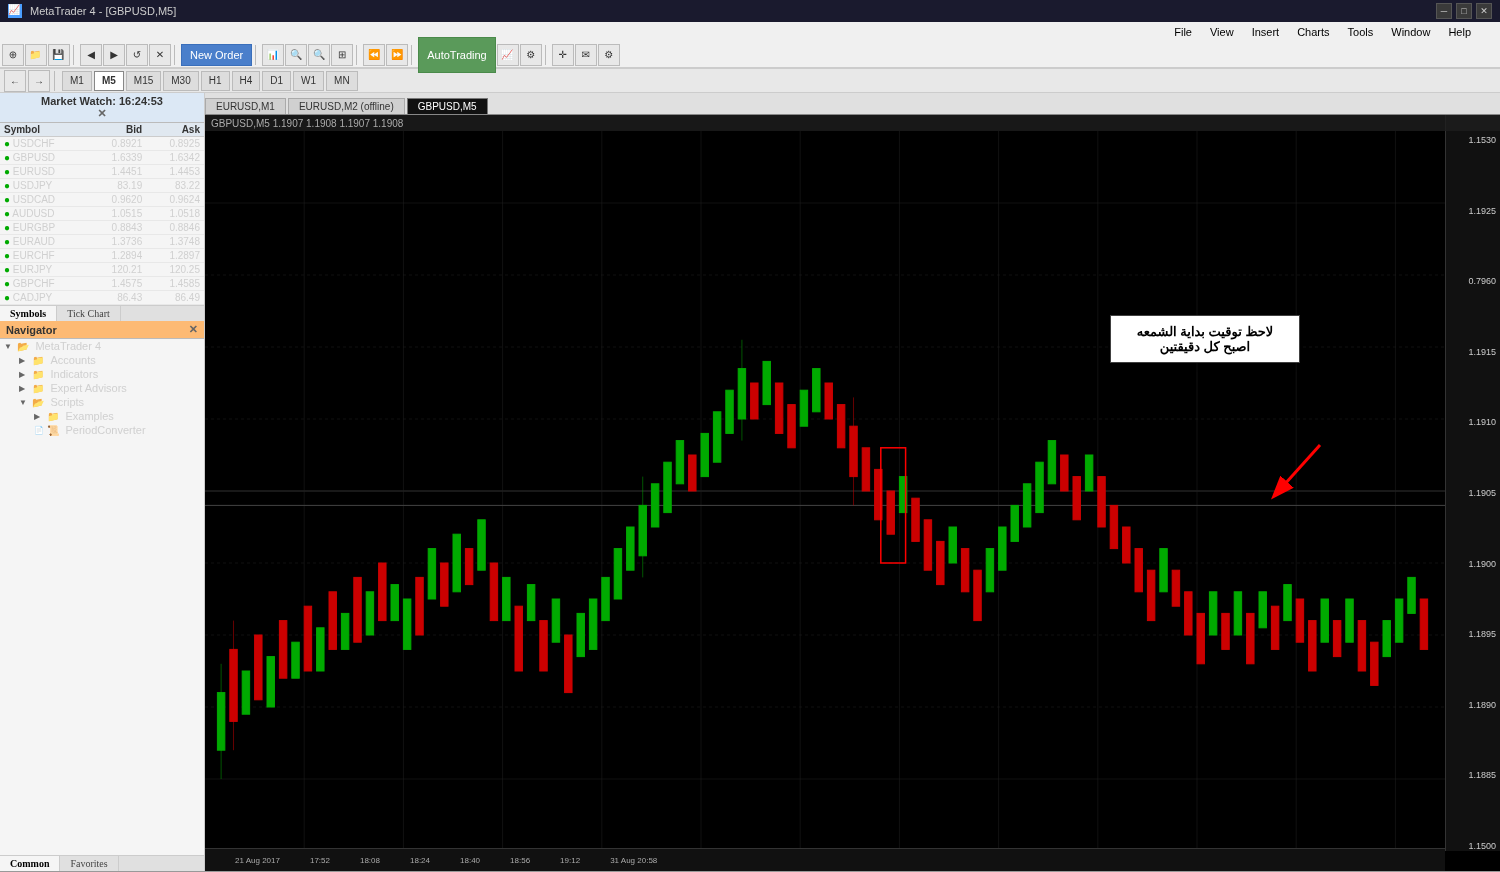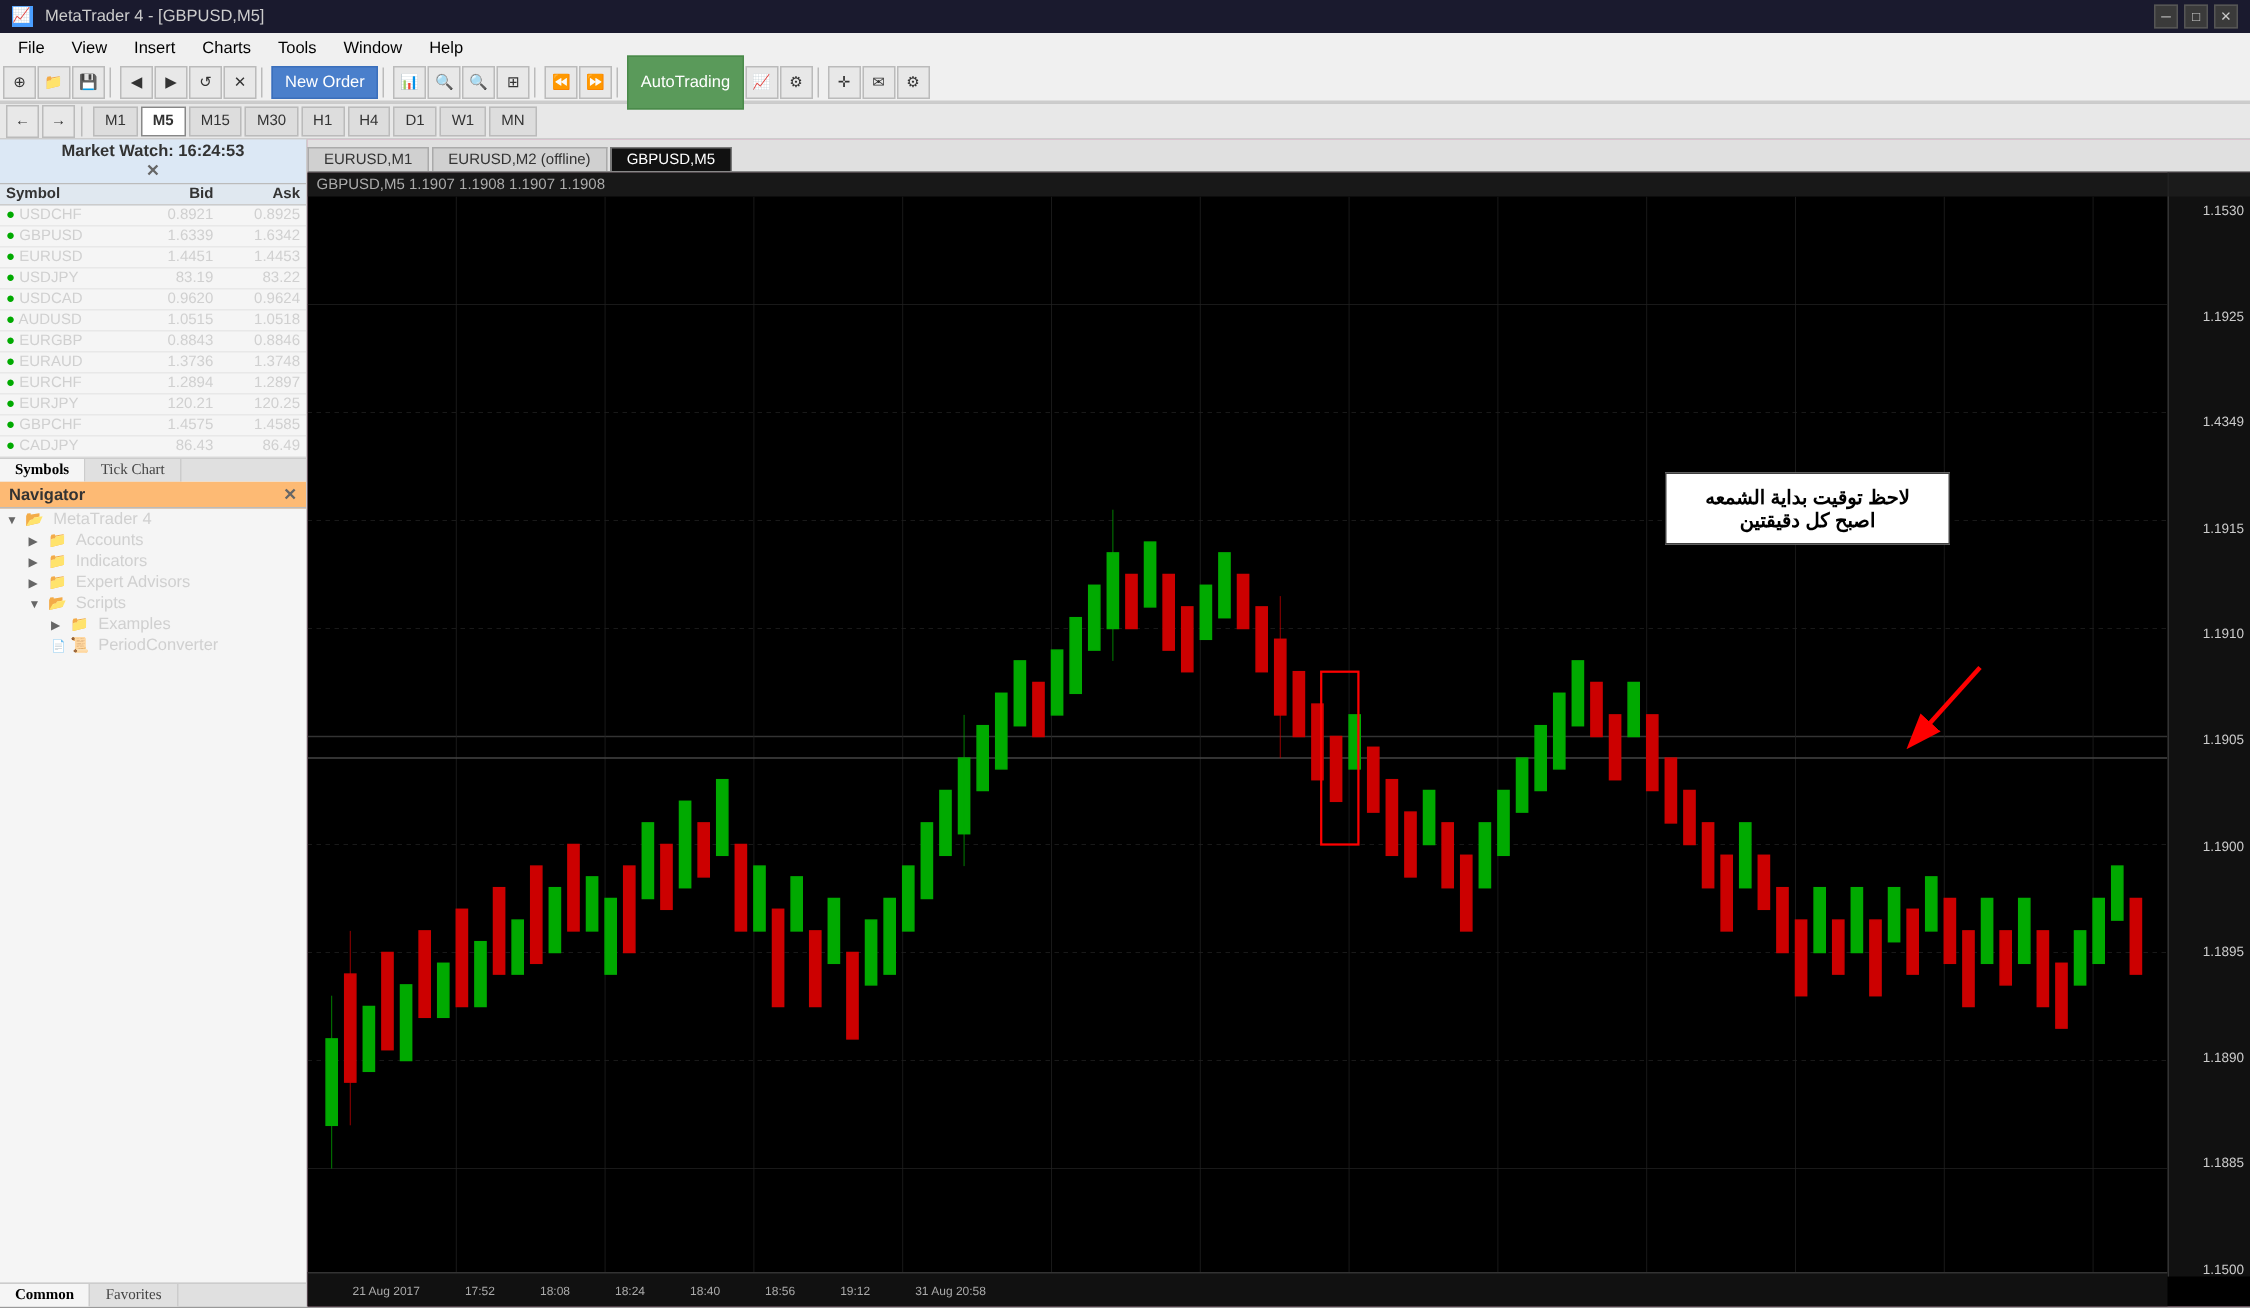--- a/index.html
+++ b/index.html
@@ -7,21 +7,21 @@
 
     
     .title-bar { height: 22px; background: #1a1a2e; display: flex; align-items: center; justify-content: space-between; padding: 0 8px; }
     .title-bar-left { display: flex; align-items: center; gap: 8px; }
     .title-bar-icon { width: 14px; height: 14px; background: #4a9eff; display: inline-block; font-size: 10px; }
     .title-bar-text { color: #ccc; font-size: 11px; }
     .title-bar-controls { display: flex; gap: 4px; }
     .title-btn { width: 16px; height: 16px; border: 1px solid #555; background: #3a3a3a; cursor: pointer; display: flex; align-items: center; justify-content: center; font-size: 9px; color: #ccc; }
 
     
-    .menu-bar { height: 20px; background: #f0f0f0; display: flex; align-items: center; padding: 0 4px; gap: 2px; }
+    .menu-bar { height: 20px; background: #f0f0f0; display: flex; align-items: center; padding: 0 21px; gap: 2px; justify-content: flex-end; }
     .menu-item { padding: 2px 8px; font-size: 11px; color: #000; cursor: pointer; }
 
     
     .toolbar-area { background: #f0f0f0; border-bottom: 1px solid #ccc; }
     .toolbar-row { height: 26px; display: flex; align-items: center; padding: 0 2px; gap: 1px; border-bottom: 1px solid #ccc; }
     .tb-btn { height: 22px; min-width: 22px; background: #e8e8e8; border: 1px solid #bbb; cursor: pointer; display: flex; align-items: center; justify-content: center; font-size: 10px; color: #333; padding: 0 3px; }
     .tb-separator { width: 4px; height: 20px; border-left: 1px solid #bbb; margin: 0 2px; }
     .tb-special { background: #4a7fcb; color: white; padding: 2px 8px; border: 1px solid #3a6fbb; font-size: 11px; }
     .tb-special2 { background: #5a9a5a; color: white; padding: 17px 8px; border: 1px solid #4a8a4a; font-size: 11px; }
 
@@ -52,21 +52,21 @@
     .tab { padding: 2px 10px; font-size: 10px; cursor: pointer; border-right: 1px solid #ccc; background: #e0e0e0; color: #444; font-family: Liberation Serif, serif; }
     .tab.active { background: #f5f5f5; font-weight: bold; color: #000; }
 
     
     .navigator { flex: 1; overflow: auto; }
     .nav-header { background: #fdba74; border-bottom: 1px solid #bbb; padding: 2px 6px; font-size: 11px; font-weight: bold; color: #333; display: flex; justify-content: space-between; align-items: center; }
     .nav-tree { font-size: 11px; }
     .nav-item { display: flex; align-items: center; padding: 1px 4px; cursor: pointer; gap: 3px; }
 
     
-    .chart-area { flex: 1; background: #f9a8d4; display: flex; flex-direction: column; }
+    .chart-area { flex: 1; background: #a3a3a3; display: flex; flex-direction: column; }
     .chart-tabs { height: 22px; background: #e0e0e0; display: flex; align-items: flex-end; border-bottom: 1px solid #888; }
     .chart-tab { padding: 2px 10px; font-size: 10px; cursor: pointer; border: 1px solid #aaa; border-bottom: none; background: #d0d0d0; margin-right: 2px; color: #333; }
     .chart-tab.active { background: #111; color: #fff; border-color: #777; }
 
     
     .chart-canvas { flex: 1; position: relative; background: #000; overflow: hidden; }
     .chart-title-bar { position: absolute; top: 0; left: 0; right: 0; height: 16px; background: rgba(30,30,30,0.8); display: flex; align-items: center; padding: 0 6px; font-size: 10px; color: #aaa; z-index: 10; }
 
     
     .price-scale { position: absolute; right: 0; top: 0; bottom: 20px; width: 55px; background: #111; border-left: 1px solid #333; display: flex; flex-direction: column; justify-content: space-between; padding: 20px 0 0 0; }
@@ -485,21 +485,21 @@
           <line x1="43.3%" y1="29%" x2="43.3%" y2="43%" stroke="#00aa00" stroke-width="0.5"></line>
           <line x1="52.3%" y1="37%" x2="52.3%" y2="52%" stroke="#cc0000" stroke-width="0.5"></line>
         </g>
 
         <rect x="54.5%" y="44%" width="2%" height="16%" fill="none" stroke="red" stroke-width="1.5"></rect>
       </svg>
 
       <div class="price-scale">
         <div class="price-label">1.1530</div>
         <div class="price-label">1.1925</div>
-        <div class="price-label">1.4349</div>
+        <div class="price-label">0.7960</div>
         <div class="price-label">1.1915</div>
         <div class="price-label">1.1910</div>
         <div class="price-label">1.1905</div>
         <div class="price-label">1.1900</div>
         <div class="price-label">1.1895</div>
         <div class="price-label">1.1890</div>
         <div class="price-label">1.1885</div>
         <div class="price-label">1.1500</div>
       </div>
 

